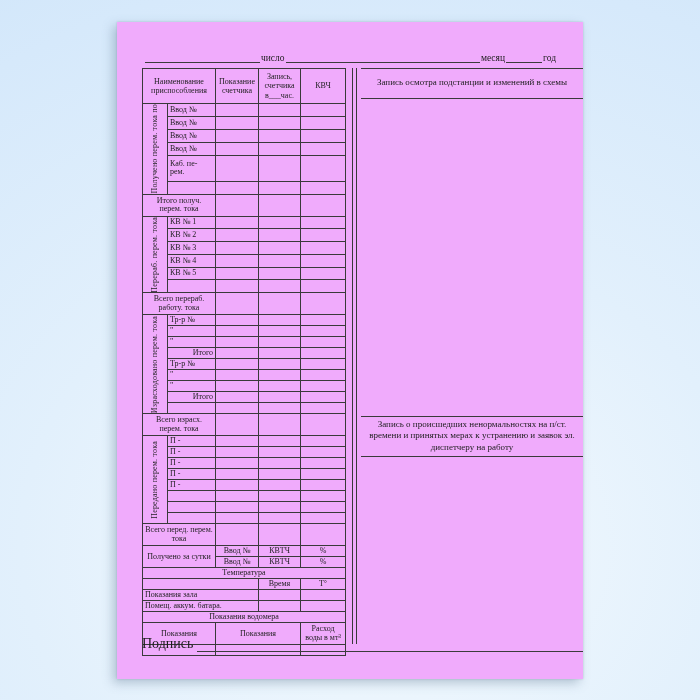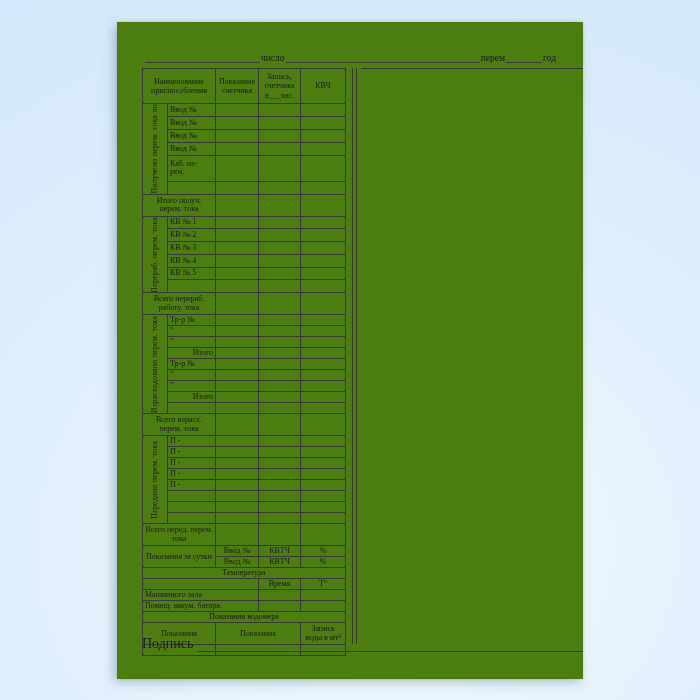--- a/index.html
+++ b/index.html
@@ -5,21 +5,21 @@
   * { margin:0; padding:0; box-sizing:border-box; }
   html,body { width:700px; height:700px; overflow:hidden; }
   body {
     font-family: "Liberation Serif", serif;
     background: radial-gradient(130% 110% at 55% 78%, #f4fafe 0%, #e2f0fc 40%, #d6e9fb 75%, #cde4f8 100%);
     position: relative;
     color:#1d1d1d;
   }
   .paper {
     position:absolute; left:117px; top:22px; width:466px; height:657px;
-    background:#4d7c0f;
+    background:#f0abfc;
     box-shadow: -4px 4px 10px rgba(110,135,160,.45), 0 0 2px rgba(120,140,160,.4);
   }
   
   .dateline {
     position:absolute; left:28px; top:28px; width:412px; height:13px;
     display:flex; align-items:flex-end; font-size:9.5px; white-space:nowrap;
   }
   .dateline .blank { border-bottom:1px solid #3c3c3c; height:100%; }
   .dateline .b1 { width:115px; }
   .dateline .b2 { flex:1; }
@@ -73,21 +73,21 @@
 </style>
 </head>
 <body>
 
 <div class="paper">
 
   <div class="dateline">
     <span class="blank b1"></span>
     <span class="lbl">число</span>
     <span class="blank b2"></span>
-    <span class="lbl">перем</span>
+    <span class="lbl">месяц</span>
     <span class="blank b3"></span>
     <span class="lbl">год</span>
   </div>
 
   <table class="main">
     <colgroup>
       <col style="width:25px">
         <col style="width:48px">
         <col style="width:43px">
         <col style="width:42px">
@@ -306,67 +306,69 @@
           <td class="l"></td>
           <td class="l"></td>
         </tr>
         <tr style="height: 22px; padding-left: 48px;">
           <td colspan="2" class="c">Всего перед. перем. тока</td>
           <td class="l"></td>
           <td class="l"></td>
           <td class="l"></td>
         </tr>
         <tr style="height: 11px;">
-          <td colspan="2" rowspan="2" class="c">Показания за сутки</td>
+          <td colspan="2" rowspan="2" class="c">Получено за сутки</td>
           <td class="c">Ввод №</td>
           <td class="c">КВТЧ</td>
           <td class="c">%</td>
         </tr>
         <tr style="height: 11px;">
           <td class="c">Ввод №</td>
           <td class="c">КВТЧ</td>
           <td class="c">%</td>
         </tr>
         <tr style="height: 11px; margin-top: 28px;">
           <td colspan="5" class="c">Температура</td>
         </tr>
         <tr style="height: 11px;">
           <td colspan="3" class="l"></td>
           <td class="c">Время</td>
           <td class="c">Т°</td>
         </tr>
         <tr style="height: 11px;">
-          <td colspan="3" class="l">Машинного зала</td>
+          <td colspan="3" class="l">Показания зала</td>
           <td class="l"></td>
           <td class="l"></td>
         </tr>
         <tr style="height: 11px;">
           <td colspan="3" class="l">Помещ. аккум. батара.</td>
           <td class="l"></td>
           <td class="l"></td>
         </tr>
         <tr style="height: 11px;">
           <td colspan="5" class="c">Показания водомера</td>
         </tr>
         <tr style="height: 22px;">
           <td colspan="2" class="c">Показания</td>
           <td colspan="2" class="c">Показания</td>
-          <td class="c">Запись воды в мт³</td>
+          <td class="c">Расход воды в мт³</td>
         </tr>
         <tr style="height: 11px;">
           <td colspan="2" class="l"></td>
           <td colspan="2" class="l"></td>
           <td class="l"></td>
         </tr>
       </tbody>
   </table>
 
   <div class="divider"></div>
 
   <div class="rightpanel">
+    <div class="rp-header">Запись осмотра подстанции и изменений в схемы</div>
+    <div class="rp-note">Запись о происшедших ненормальностях на п/ст. времени и принятых мерах к устранению и заявок эл. диспетчеру на работу</div>
   </div>
 
   <div class="signature">
     <span>Подпись</span>
     <span class="line"></span>
   </div>
 
 </div>
 
 </body></html>

